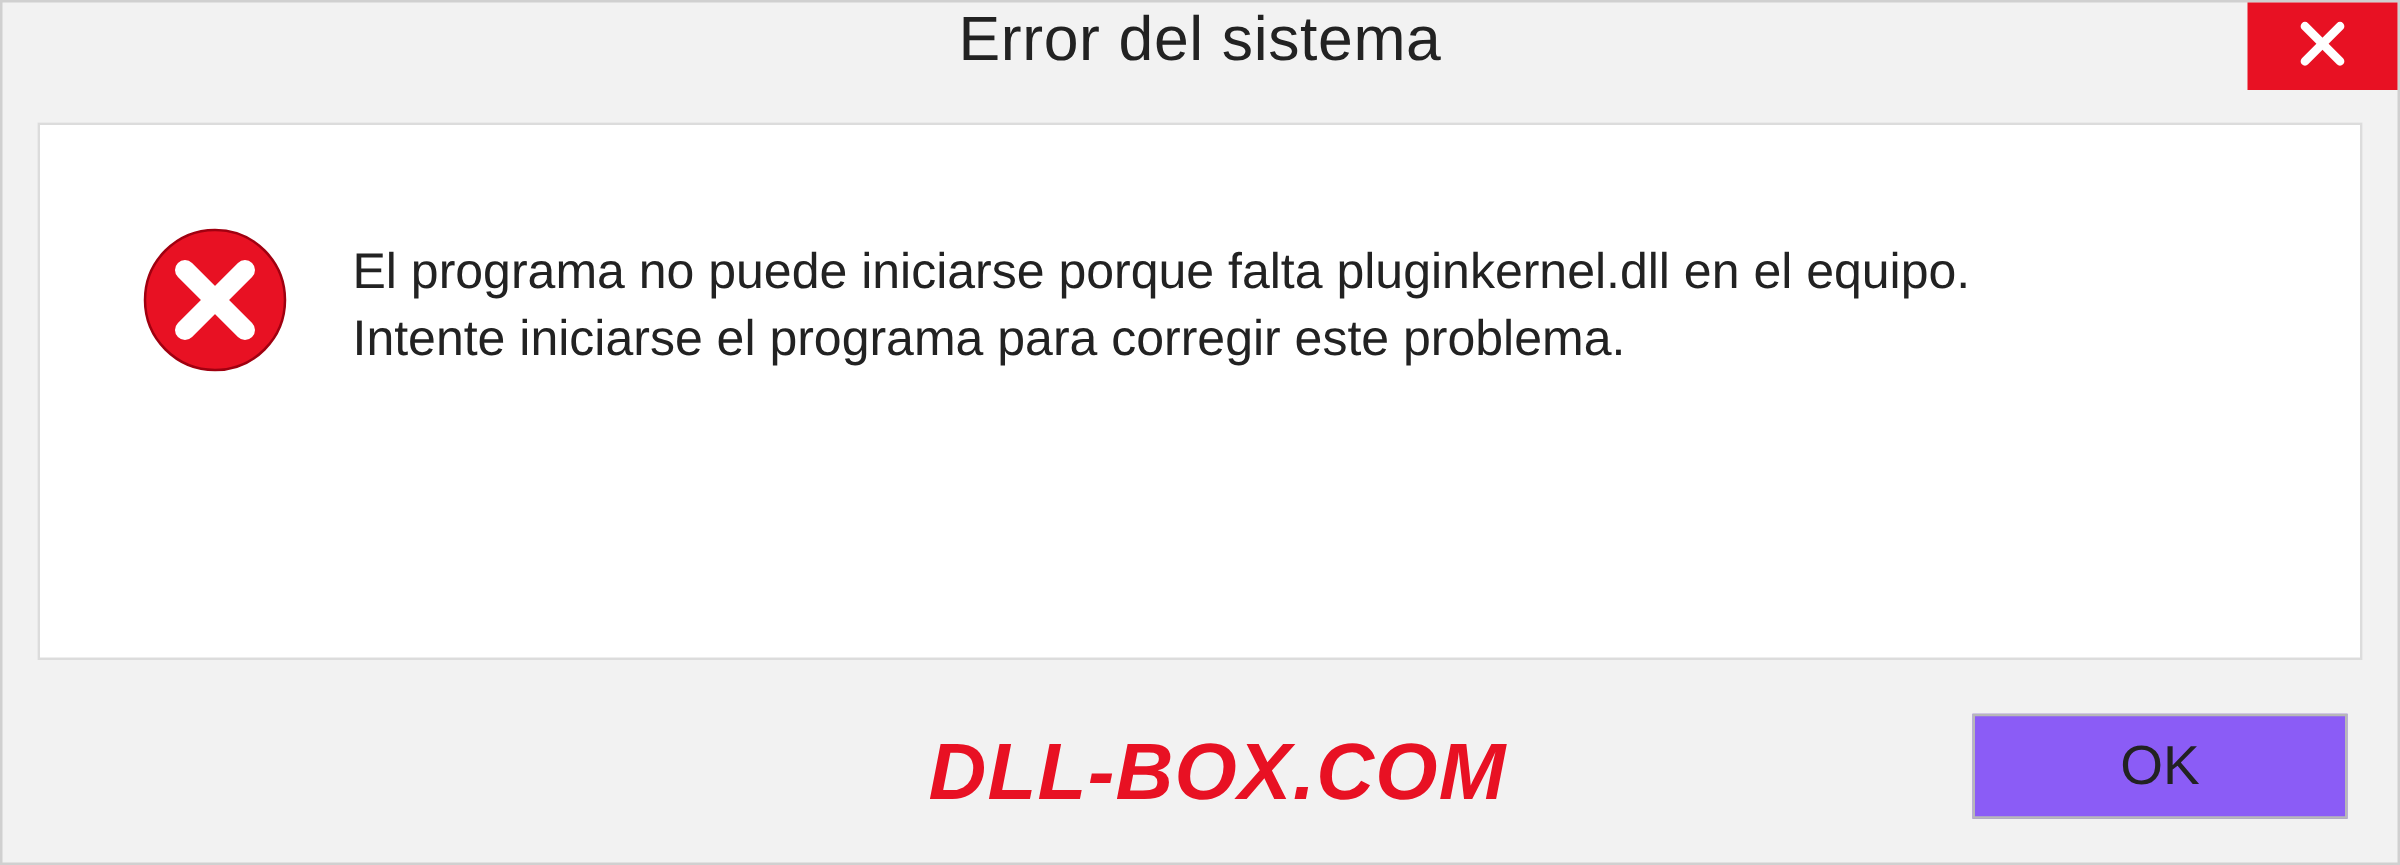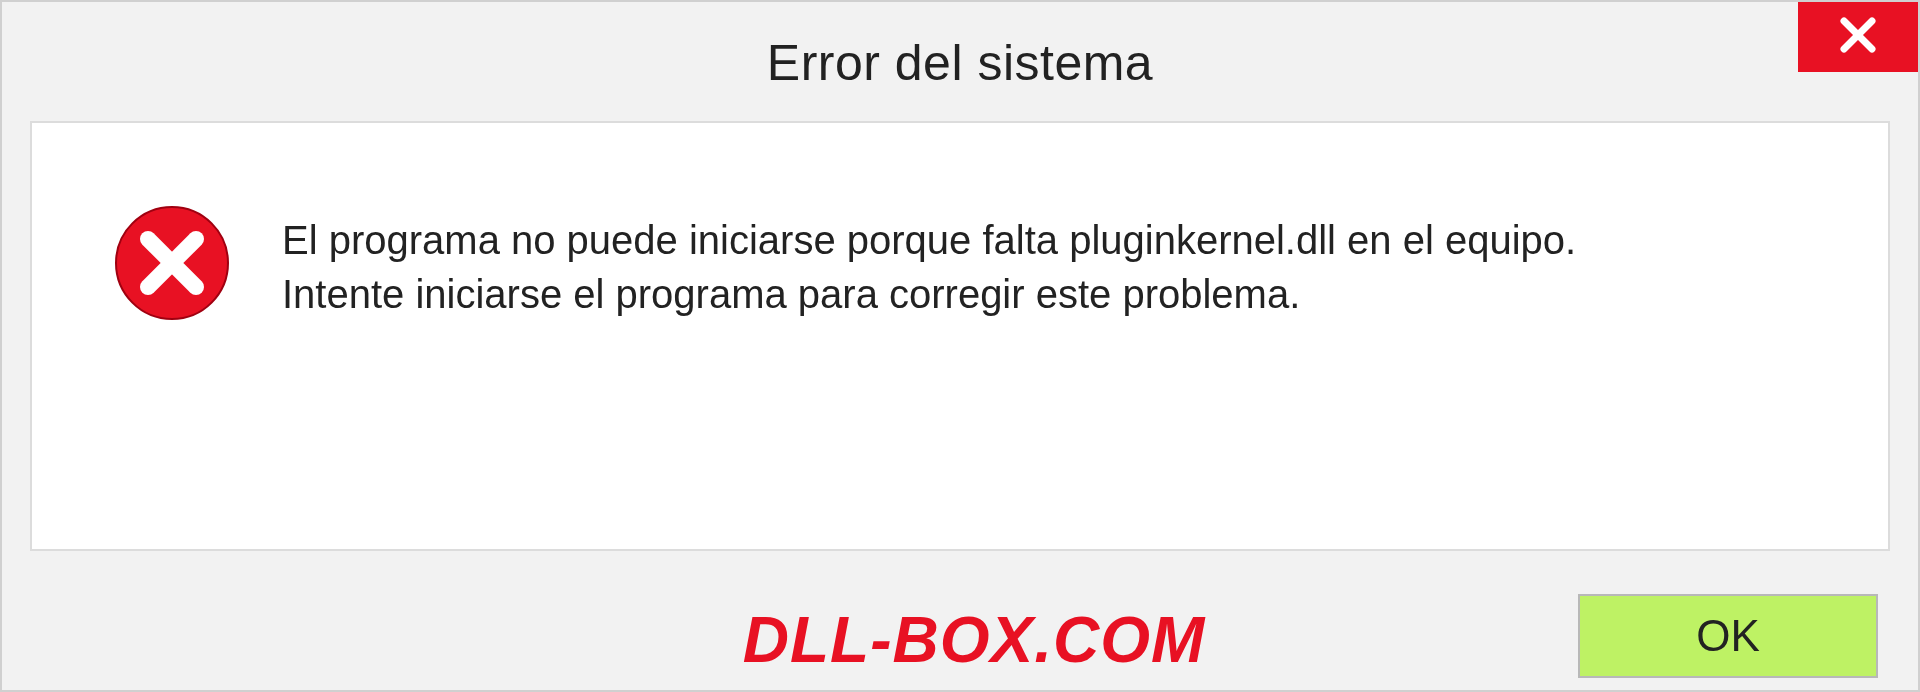--- a/index.html
+++ b/index.html
@@ -8,21 +8,21 @@
     position: relative;
     width: 1920px;
     height: 692px;
     background: #f2f2f2;
     border: 2px solid #d0d0d0;
   }
   .titlebar {
     position: relative;
     height: 90px;
     display: flex;
-    align-items: flex-end;
+    align-items: flex-start;
     justify-content: center;
   }
   .title {
     font-size: 50px;
     color: #222;
     font-weight: 400;
     letter-spacing: 0.5px;
   }
   .close-btn {
     position: absolute;
@@ -31,21 +31,21 @@
     width: 120px;
     height: 70px;
     background: #e81123;
     display: flex;
     align-items: center;
     justify-content: center;
     cursor: pointer;
   }
   .close-btn svg { width: 40px; height: 40px; }
   .body-area {
-    margin: 29px 28px 0 28px;
+    margin: 6px 28px 0 28px;
     background: #ffffff;
     border: 2px solid #dcdcdc;
     height: 430px;
     display: flex;
     align-items: flex-start;
     padding: 90px 40px 40px 80px;
   }
   .error-icon {
     flex: 0 0 auto;
     width: 120px;
@@ -77,21 +77,21 @@
     font-family: Arial, sans-serif;
     font-size: 64px;
     font-weight: 900;
     font-style: italic;
     color: #e81123;
     letter-spacing: 1px;
   }
   .ok-btn {
     width: 300px;
     height: 84px;
-    background: #bef264;
+    background: #8b5cf6;
     border: 2px solid #b8b8b8;
     display: flex;
     align-items: center;
     justify-content: center;
     font-size: 44px;
     color: #222;
     cursor: pointer;
     margin-top: 20px;
   }
 </style>

